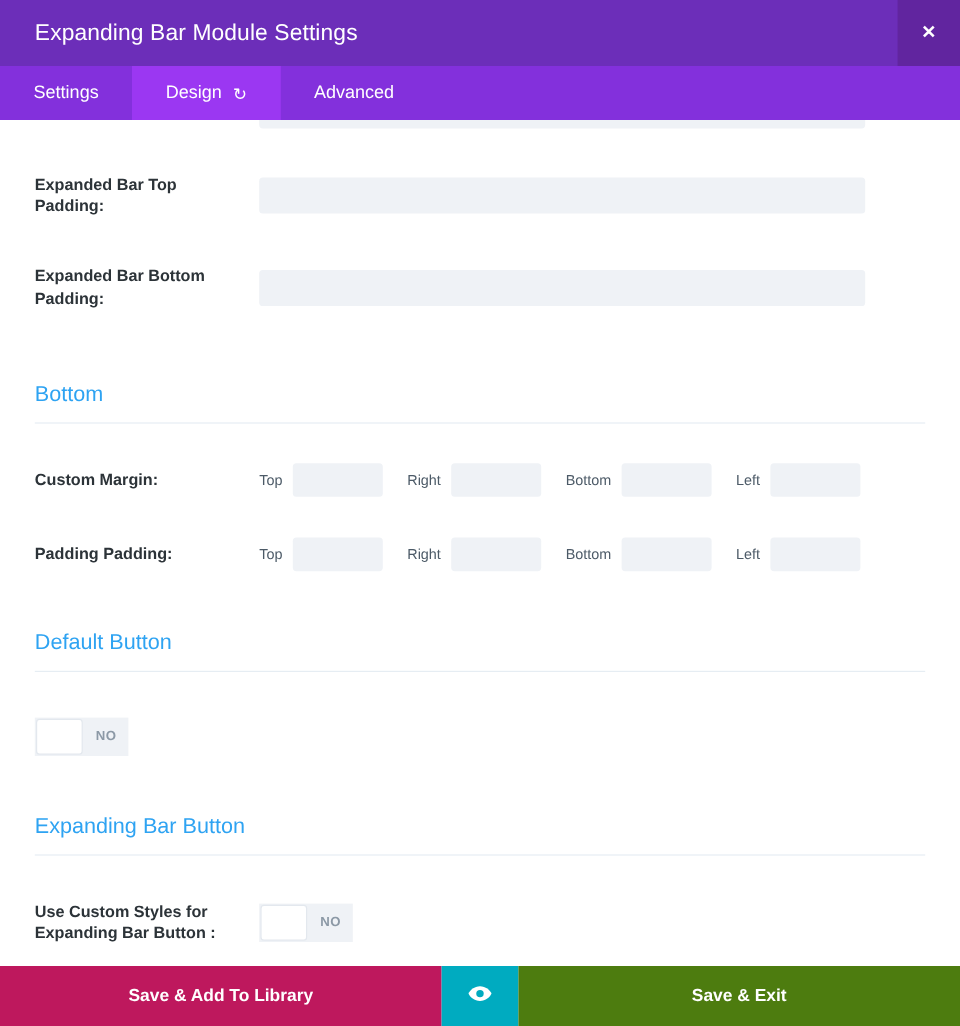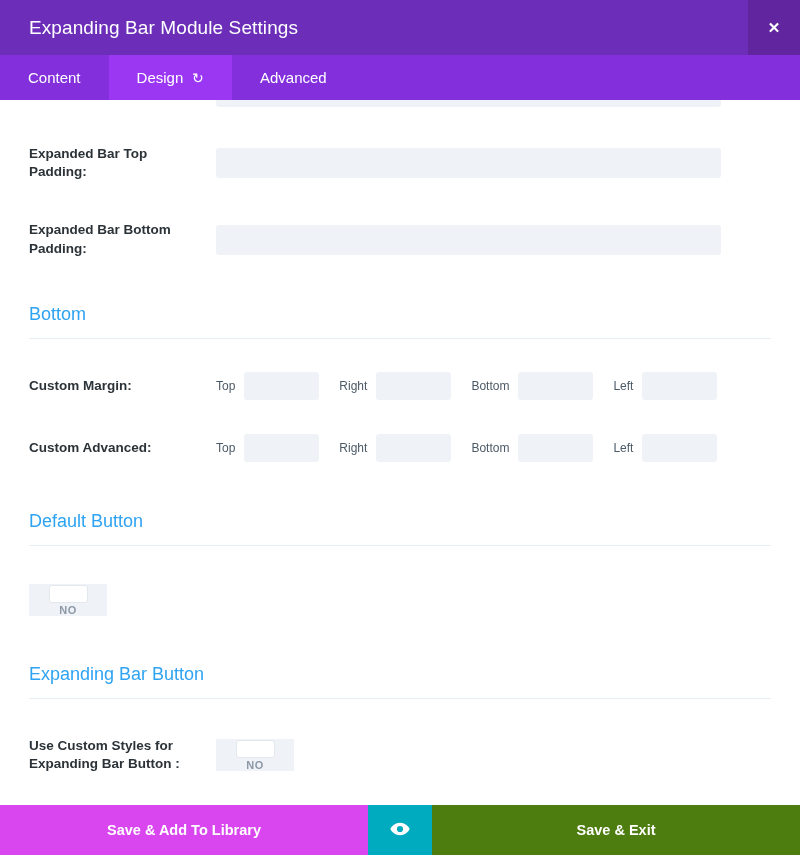--- a/index.html
+++ b/index.html
@@ -174,21 +174,20 @@
   
   .toggle {
     width: 78px;
     height: 32px;
     background: #EFF2F6;
     border-radius: 0;
     display: flex;
     align-items: center;
     cursor: pointer;
     position: relative;
-    flex-direction: column;
   }
   .toggle .knob {
     width: 39px;
     height: 30px;
     margin: 1px;
     background: #ffffff;
     border-radius: 3px;
     border: 1px solid #E3E8EE;
   }
   .toggle .state {
@@ -210,40 +209,40 @@
   .footer-btn {
     display: flex;
     align-items: center;
     justify-content: center;
     color: #ffffff;
     font-size: 14.5px;
     font-weight: bold;
     cursor: pointer;
     white-space: nowrap;
   }
-  .btn-library { flex: 0 0 368px; background: #d946ef; }
+  .btn-library { flex: 0 0 368px; background: #be185d; }
   .btn-preview { flex: 0 0 64px;  background: #00ABC0; }
   .btn-exit    { flex: 1 1 auto;  background: #4d7c0f; }
   .eye-icon { display: block; }
 </style>
 </head>
 <body>
 
 <div class="modal">
 
   <div class="titlebar">
     <div class="titlebar-text">Expanding Bar Module Settings</div>
     <div class="close-button">
       <span class="glyph">✕</span>
     </div>
   </div>
 
   <div class="tabbar">
     <div class="tab">
-      <span>Content</span>
+      <span>Settings</span>
     </div>
     <div class="tab active">
       <span>Design</span>
       <span class="reset-icon">↺</span>
     </div>
     <div class="tab">
       <span>Advanced</span>
     </div>
   </div>
 
@@ -251,21 +250,21 @@
 
     <div class="cut-field"></div>
 
     <div style="height:45px"></div>
 
     <div class="row" style="margin-bottom:40px;">
       <div class="label">Expanded Bar Top Padding:</div>
       <input class="field-wide" type="text" placeholder="" style="">
     </div>
 
-    <div class="row" style="margin-bottom:46px;">
+    <div class="row" style="margin-bottom:60px;">
       <div class="label">Expanded Bar Bottom Padding:</div>
       <input class="field-wide" type="text" placeholder="" style="">
     </div>
 
     <div class="section-title">Bottom</div>
     <div class="section-divider"></div>
 
     <div style="height:32px"></div>
 
     <div class="row" style="margin-bottom:32px;">
@@ -284,21 +283,21 @@
           <input class="quad-input" type="text" style="">
         </div>
         <div class="quad-group">
           <span class="quad-label">Left</span>
           <input class="quad-input" type="text" style="">
         </div>
       </div>
     </div>
 
     <div class="row" style="margin-bottom:48px;">
-      <div class="label">Custom Advanced:</div>
+      <div class="label">Padding Padding:</div>
       <div class="quad">
         <div class="quad-group">
           <span class="quad-label">Top</span>
           <input class="quad-input" type="text" style="">
         </div>
         <div class="quad-group">
           <span class="quad-label">Right</span>
           <input class="quad-input" type="text" style="">
         </div>
         <div class="quad-group">

